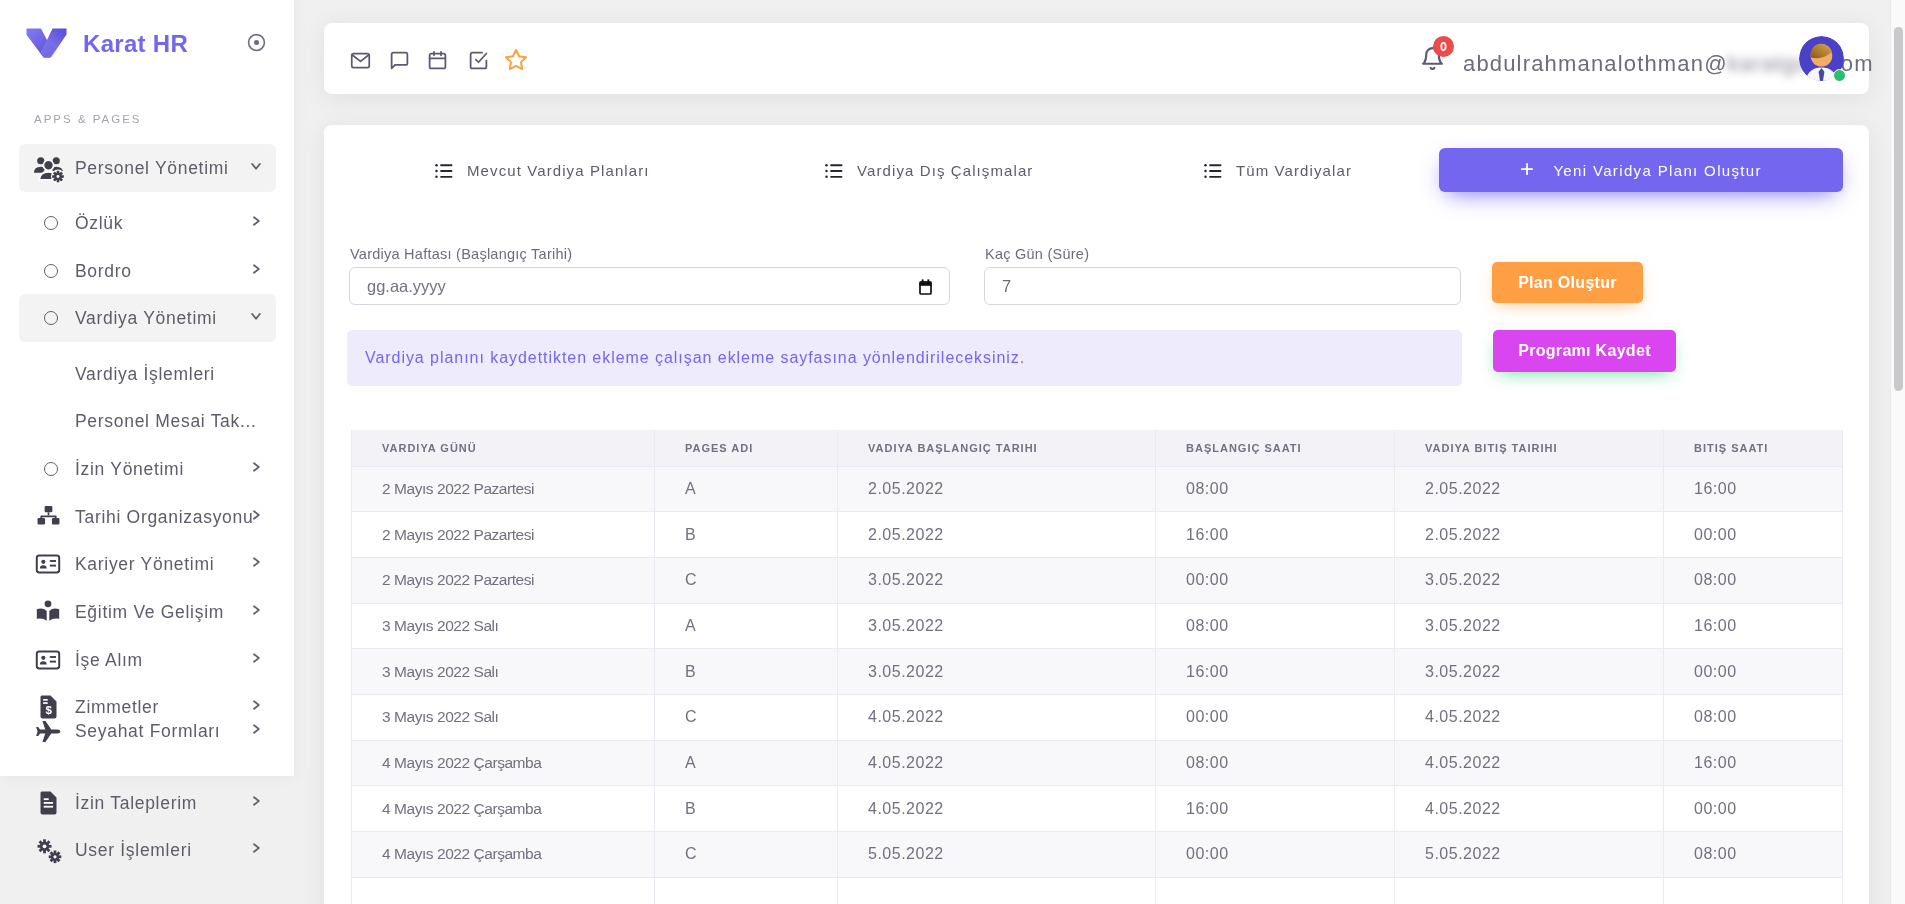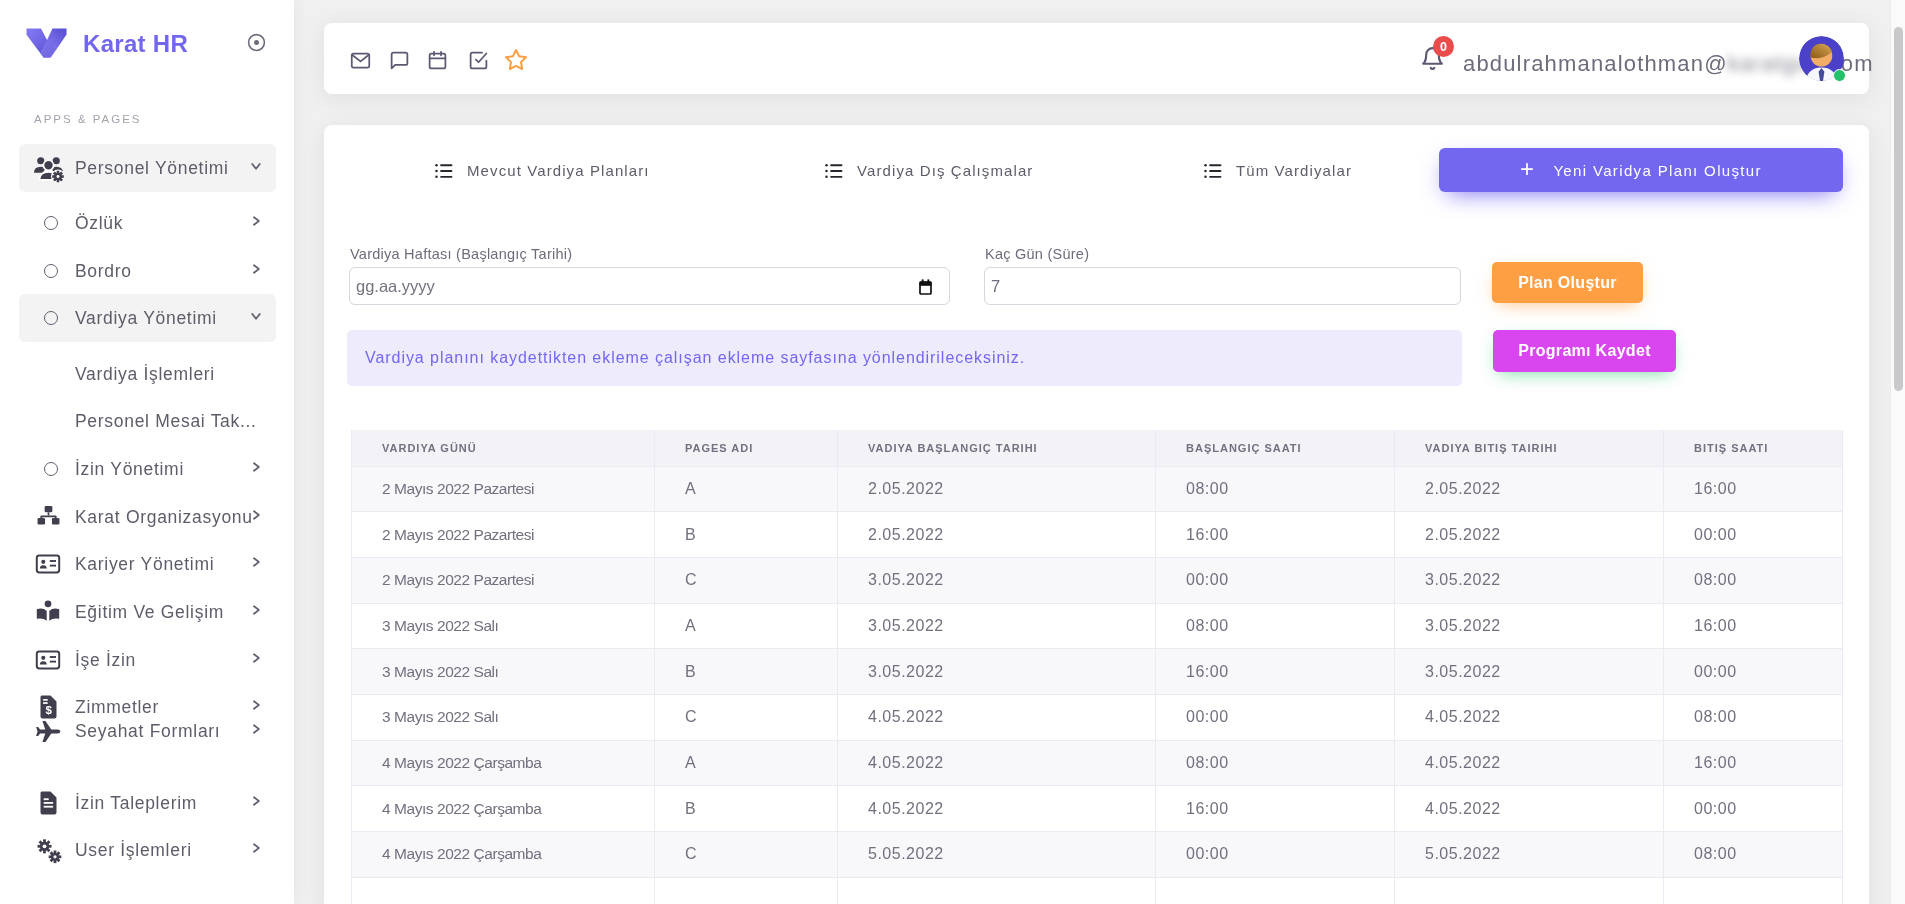--- a/index.html
+++ b/index.html
@@ -1,21 +1,21 @@
 <!DOCTYPE html>
 <html lang="tr"><head>
 <meta charset="utf-8">
 <title>Karat HR</title>
 <style>
 * { margin:0; padding:0; box-sizing:border-box; }
 html,body { width:1905px; height:904px; overflow:hidden; }
 body { font-family:"Liberation Sans", sans-serif; background:#f0f0f1; position:relative; }
 
 
-#sidebar { position:absolute; left:0; top:0; width:294px; height:904px; background:#fff;
+#sidebar { position:absolute; left:0; top:0; width:294px; height:776px; background:#fff;
   box-shadow:0 0 15px 0 rgba(34,41,47,.06); z-index:5; }
 #logo { position:absolute; left:26px; top:28px; }
 #logoText { position:absolute; left:83px; top:30px; font-size:24px; font-weight:700; color:#7367f0; letter-spacing:.3px; }
 #radioTop { position:absolute; left:247px; top:33px; }
 #appsPages { position:absolute; left:34px; top:113px; font-size:11.5px; letter-spacing:2px; color:#a5a2ad; font-weight:400; }
 
 .mi { position:absolute; left:19px; width:257px; height:48px; border-radius:6px; }
 .mi.active { background:#f3f3f3; }
 .mi .micon { position:absolute; left:13px; top:50%; transform:translateY(-50%); width:32px; height:32px; display:flex; align-items:center; justify-content:center; }
 .mi .bullet { position:absolute; left:25px; top:50%; transform:translateY(-50%); width:14px; height:14px; border:1.7px solid #625f6e; border-radius:50%; }
@@ -38,21 +38,21 @@
 .tab { position:absolute; top:150px; height:40px; display:flex; align-items:center; color:#5f5c69; font-size:15px; letter-spacing:1.1px; z-index:2;}
 .tab svg { margin-right:13px; }
 
 #btnNew { position:absolute; left:1115px; top:23px; width:404px; height:44px; background:#7367f0; border-radius:6px;
   color:#fff; display:flex; align-items:center; padding-left:81px; font-size:15px; letter-spacing:1.35px;
   box-shadow:0 8px 25px -8px #7367f0; }
 #btnNew .plus { font-size:24px; font-weight:400; margin-right:18px; margin-top:-2px; }
 
 .flabel { position:absolute; font-size:14.5px; letter-spacing:.25px; color:#6e6b7b; }
 .finput { position:absolute; height:38px; border:1px solid #d8d6de; border-radius:6px; background:#fff;
-  font-size:16.5px; color:#6e6b7b; display:flex; align-items:center; padding-left:6px; }
+  font-size:16.5px; color:#6e6b7b; display:flex; align-items:center; padding-left:17px; }
 .placeholder { color:#75727e; }
 
 #btnPlan { position:absolute; left:1492px; top:262px; width:151px; height:41px; background:#ff9f43; border-radius:5px;
   color:#fff; font-weight:700; font-size:16px; display:flex; align-items:center; justify-content:center;
   box-shadow:0 6px 18px -6px rgba(255,159,67,.7); letter-spacing:.3px; }
 #banner { position:absolute; left:347px; top:330px; width:1115px; height:56px; background:#edebfc; border-radius:5px;
   color:#7367f0; font-size:16px; font-weight:500; display:flex; align-items:center; padding-left:18px; letter-spacing:.95px; }
 #btnSave { position:absolute; left:1493px; top:330px; width:183px; height:42px; background:#d946ef; border-radius:5px;
   color:#fff; font-weight:700; font-size:16px; display:flex; align-items:center; justify-content:center;
   box-shadow:0 6px 18px -6px rgba(40,199,111,.7); letter-spacing:.3px; }
@@ -168,21 +168,21 @@
       <div class="mi" style="top:492.6px">
         <span class="micon">
           <svg width="25" height="25" viewBox="0 0 24 24" fill="#413f4d">
    <rect x="8.3" y="2" width="7.4" height="6" rx="1.2"></rect>
    <path d="M11.2,8 h1.6 v3 h-1.6 z"></path>
             <path d="M4.2,13.5 v-1.7 q0,-0.8 0.8,-0.8 h14 q0.8,0 0.8,0.8 v1.7 h-1.8 v-0.7 h-12 v0.7 z"></path>
    <rect x="1.5" y="13.5" width="7.2" height="6.2" rx="1.2"></rect>
             <rect x="15.3" y="13.5" width="7.2" height="6.2" rx="1.2"></rect>
           </svg>
         </span>
-        <span class="mtxt">Karat Organizasyonu</span>
+        <span class="mtxt">Tarihi Organizasyonu</span>
         <span class="chev"><svg width="14" height="14" viewBox="0 0 14 14" fill="none" stroke="#625f6e" stroke-width="1.8" stroke-linecap="round" stroke-linejoin="round">
             <polyline points="5,3.2 9.8,7 5,10.8"></polyline>
           </svg></span>
       </div>
       <div class="mi" style="top:540.3px">
         <span class="micon">
           <svg width="26" height="26" viewBox="0 0 26 26" fill="none" stroke="#413f4d" stroke-width="2">
    <rect x="1.8" y="4.6" width="22.4" height="16.8" rx="2.4"></rect>
    <circle cx="8.3" cy="10.8" r="2.1" fill="#413f4d" stroke="none"></circle>
    <path d="M4.8,17.6 q0,-3.4 3.5,-3.4 q3.5,0 3.5,3.4 z" fill="#413f4d" stroke="none"></path>
@@ -211,21 +211,21 @@
       <div class="mi" style="top:635.6px">
         <span class="micon">
           <svg width="26" height="26" viewBox="0 0 26 26" fill="none" stroke="#413f4d" stroke-width="2">
    <rect x="1.8" y="4.6" width="22.4" height="16.8" rx="2.4"></rect>
    <circle cx="8.3" cy="10.8" r="2.1" fill="#413f4d" stroke="none"></circle>
    <path d="M4.8,17.6 q0,-3.4 3.5,-3.4 q3.5,0 3.5,3.4 z" fill="#413f4d" stroke="none"></path>
    <line x1="14.8" y1="10" x2="21" y2="10" stroke-width="1.9"></line>
             <line x1="14.8" y1="14.6" x2="21" y2="14.6" stroke-width="1.9"></line>
           </svg>
         </span>
-        <span class="mtxt">İşe İzin</span>
+        <span class="mtxt">İşe Alım</span>
         <span class="chev"><svg width="14" height="14" viewBox="0 0 14 14" fill="none" stroke="#625f6e" stroke-width="1.8" stroke-linecap="round" stroke-linejoin="round">
             <polyline points="5,3.2 9.8,7 5,10.8"></polyline>
           </svg></span>
       </div>
       <div class="mi" style="top:683.3px">
         <span class="micon">
           <svg width="25" height="26" viewBox="0 0 24 26" fill="#413f4d">
    <path d="M5,1.5 h9 l6,6 v15 a2,2 0 0 1 -2,2 h-12 a2,2 0 0 1 -2,-2 v-19 a2,2 0 0 1 1,-2 z"></path>
    <rect x="6.6" y="5" width="4.6" height="1.7" fill="#fff"></rect>
             <rect x="6.6" y="8.2" width="4.6" height="1.7" fill="#fff"></rect>

